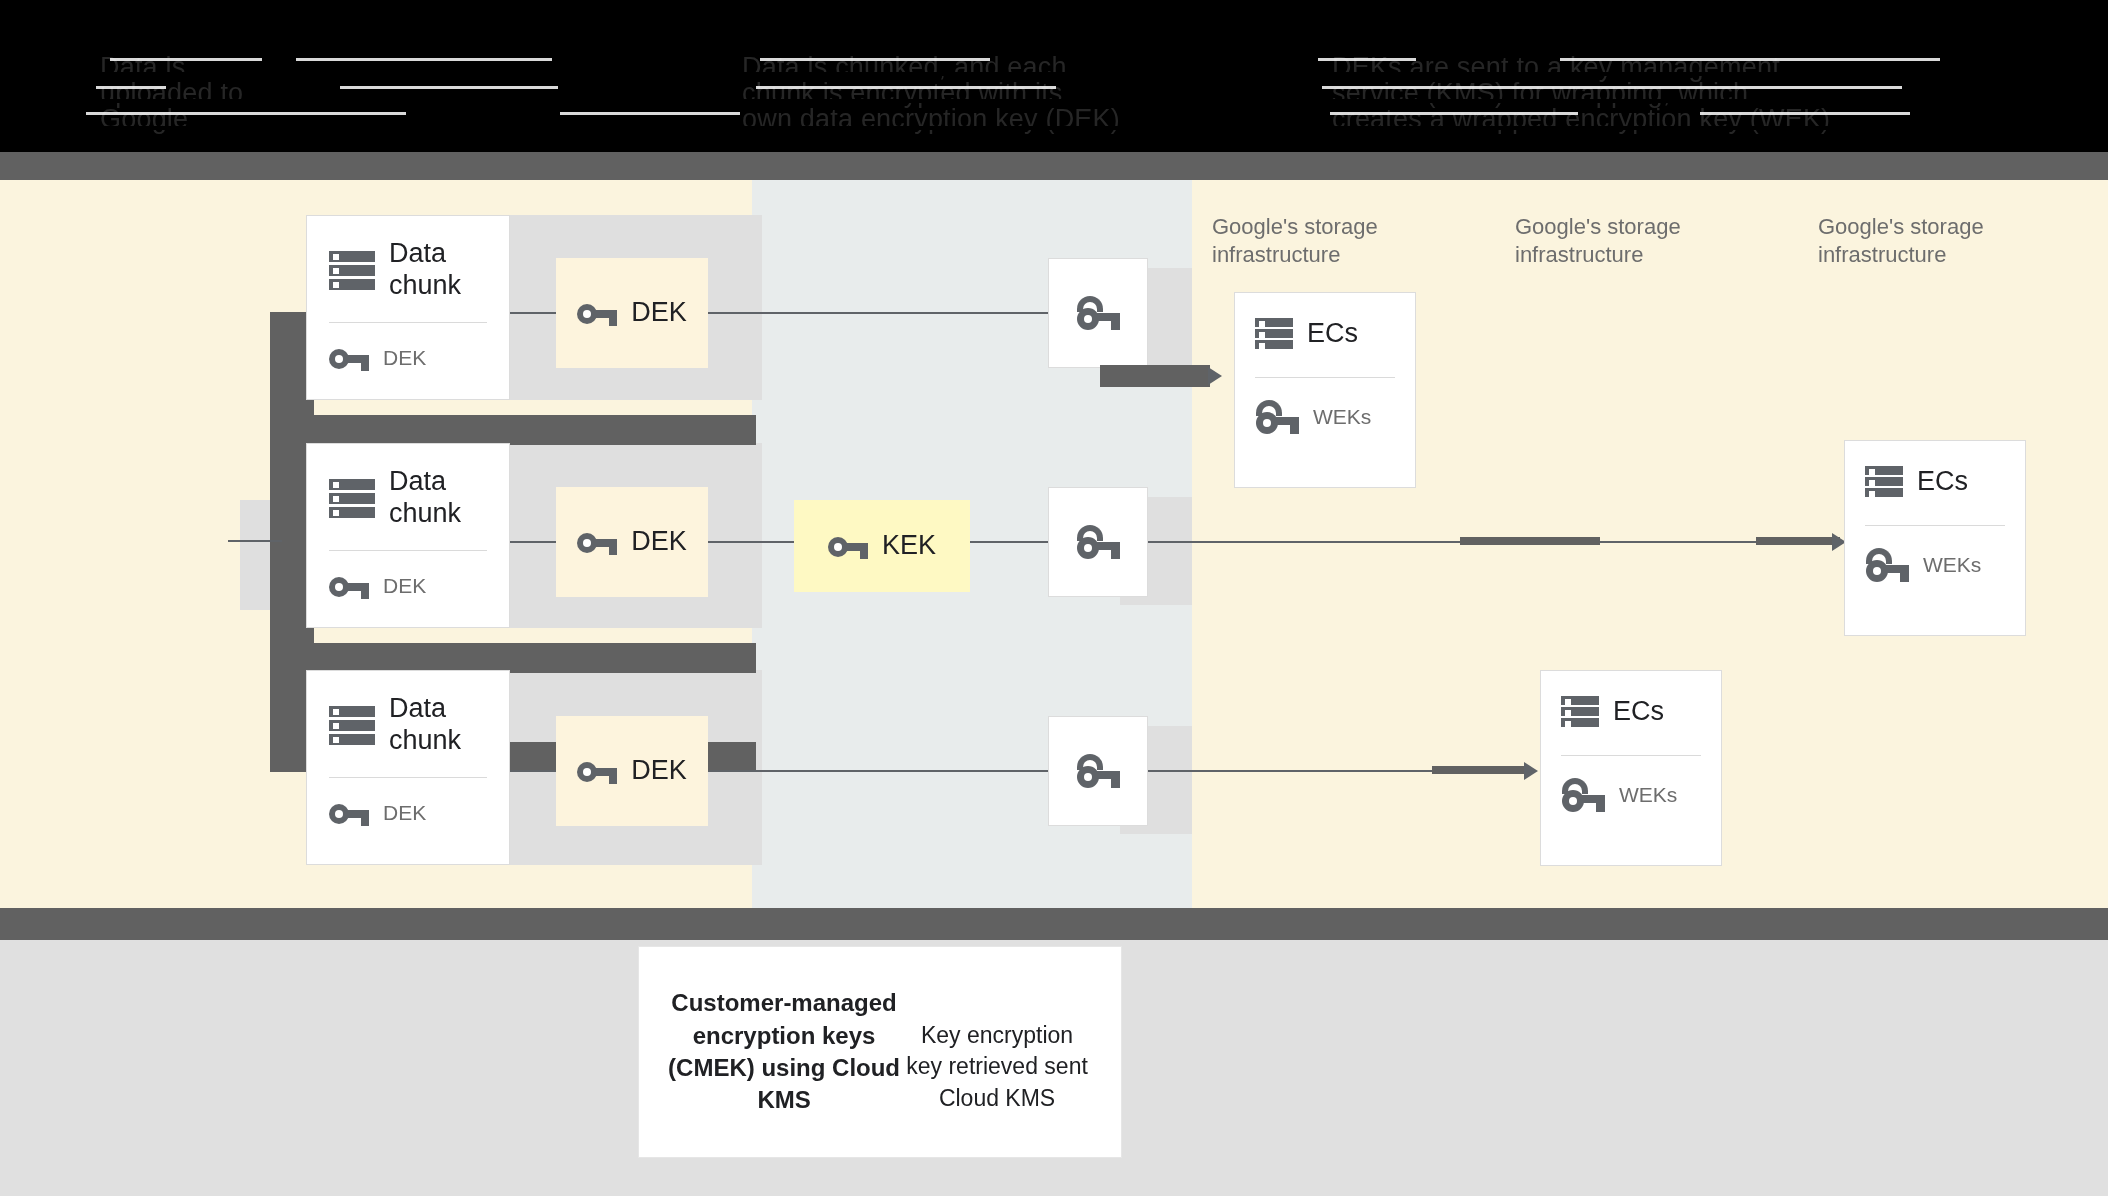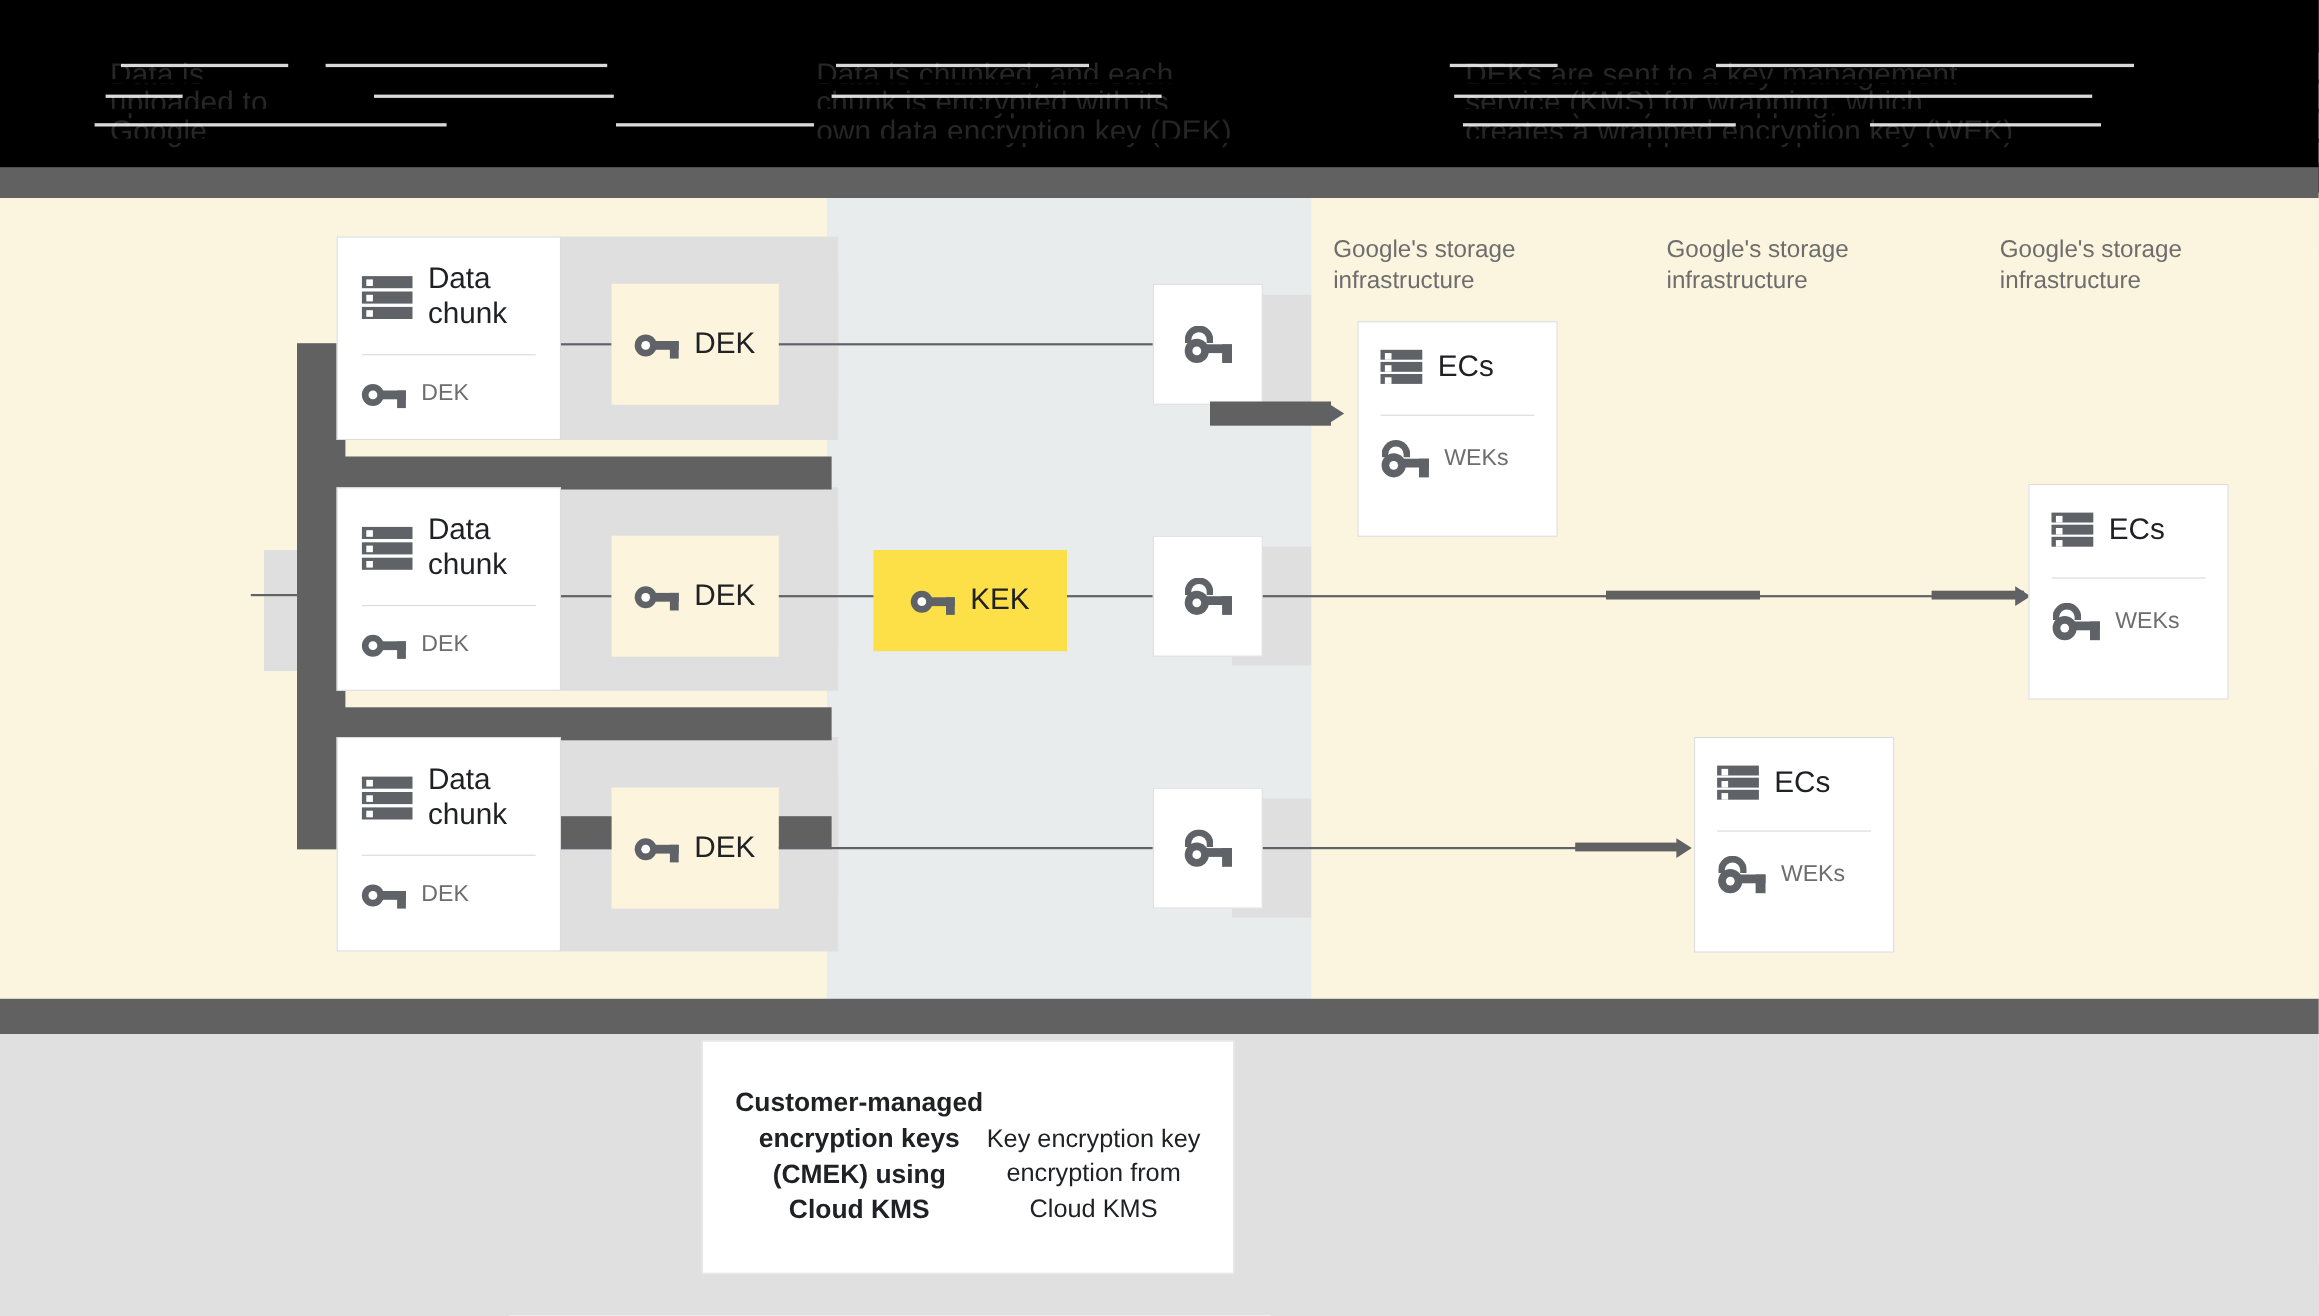--- a/index.html
+++ b/index.html
@@ -289,21 +289,21 @@
           <span class="kt"></span>
         </span>
       <span class="label">DEK</span>
     </div>
   </div>
 
   <div class="hline" style="position:absolute; left:708px; top:312px; width:348px;"></div>
   <div class="hline" style="position:absolute; left:708px; top:541px; width:348px;"></div>
   <div class="hline" style="position:absolute; left:708px; top:770px; width:348px;"></div>
 
-  <div class="card" style="left:794px; top:500px; width:176px; height:92px; border:none; background:#fde047; display:flex; align-items:center; justify-content:center;">
+  <div class="card" style="left:794px; top:500px; width:176px; height:92px; border:none; background:#fef9c3; display:flex; align-items:center; justify-content:center;">
     <div class="row">
       <span class="keyic">
           <span class="kh"></span>
           <span class="kb"></span>
           <span class="kt"></span>
         </span>
       <span class="label">KEK</span>
     </div>
   </div>
 
@@ -411,18 +411,18 @@
           <span class="kt"></span>
         </span>
       <span class="sub">WEKs</span>
     </div>
   </div>
 
   <div class="caption">
     <div class="t1" style="white-space:pre-line;">Customer-managed encryption keys
 (CMEK) using Cloud KMS</div>
     <div class="t2">
-      <span>Key encryption key encryption from</span><br>
+      <span>Key encryption key retrieved sent</span><br>
       <b>Cloud KMS</b>
     </div>
   </div>
 
 </div>
 
 </body></html>

